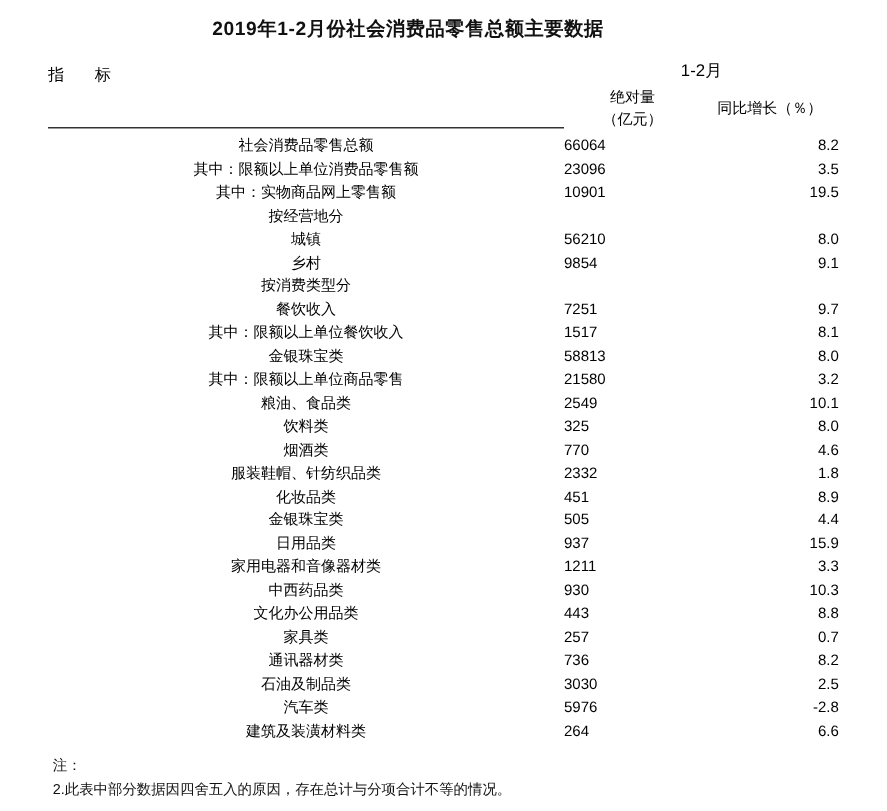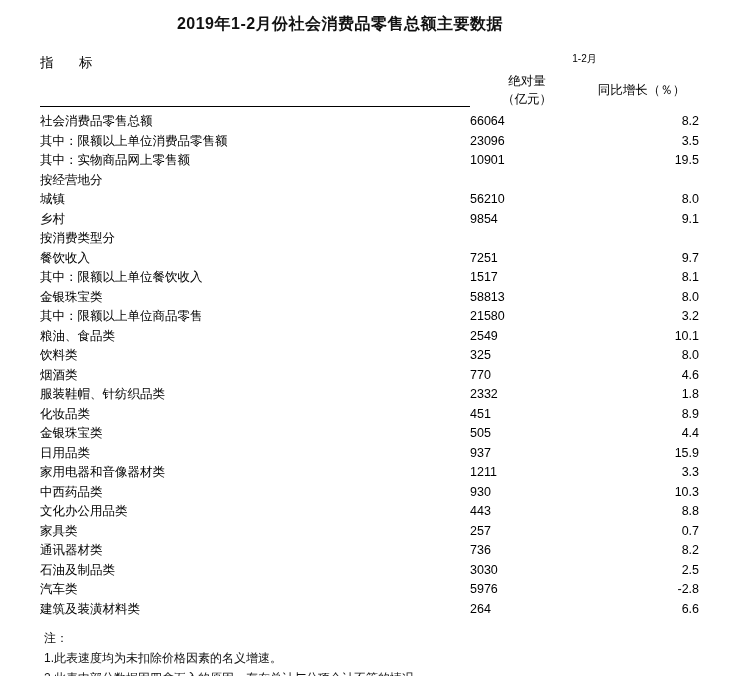--- a/index.html
+++ b/index.html
@@ -45,21 +45,21 @@
     border: 0;
     padding: 0;
     vertical-align: middle;
   }
   .brd-top { border-top: 1px solid #000; }
   .brd-left { border-left: 1px solid #000; }
   .brd-right { border-right: 1px solid #000; }
 
   .hdr-period {
     text-align: center;
-    font-size: 10px;
+    font-size: 14px;
     height: 19px;
     line-height: 19px;
     border-bottom: 1px solid #000;
     border-left: 1px solid #000;
   }
   .hdr-indicator {
     font-size: 13.5px;
     letter-spacing: 6px;
     border-bottom: 1px solid #000;
     height: 52px;
@@ -73,21 +73,21 @@
     padding: 4px 0;
     height: 44px;
     box-sizing: border-box;
   }
   .row td {
     height: 19.5px;
     line-height: 19.5px;
     font-size: 12.5px;
   }
   .cell-name {
-    text-align: left;
+    text-align: center;
     white-space: nowrap;
     overflow: hidden;
   }
   .cell-num {
     text-align: left;
     padding-right: 44px;
     border-left: 1px solid #000;
     white-space: nowrap;
   }
   .cell-pct {
@@ -270,17 +270,16 @@
             <td class="cell-name brd-left ind3">建筑及装潢材料类</td>
             <td class="cell-num">264</td>
             <td class="cell-pct brd-right">6.6</td>
           </tr>
         </tbody>
     </table>
   </div>
 
   <div class="notes">
     <div>注：</div>
-    <div>1.此表速度均为未扣除价格因素的名义增速。</div>
     <div>2.此表中部分数据因四舍五入的原因，存在总计与分项合计不等的情况。</div>
   </div>
 
 </div>
 
 </body></html>

